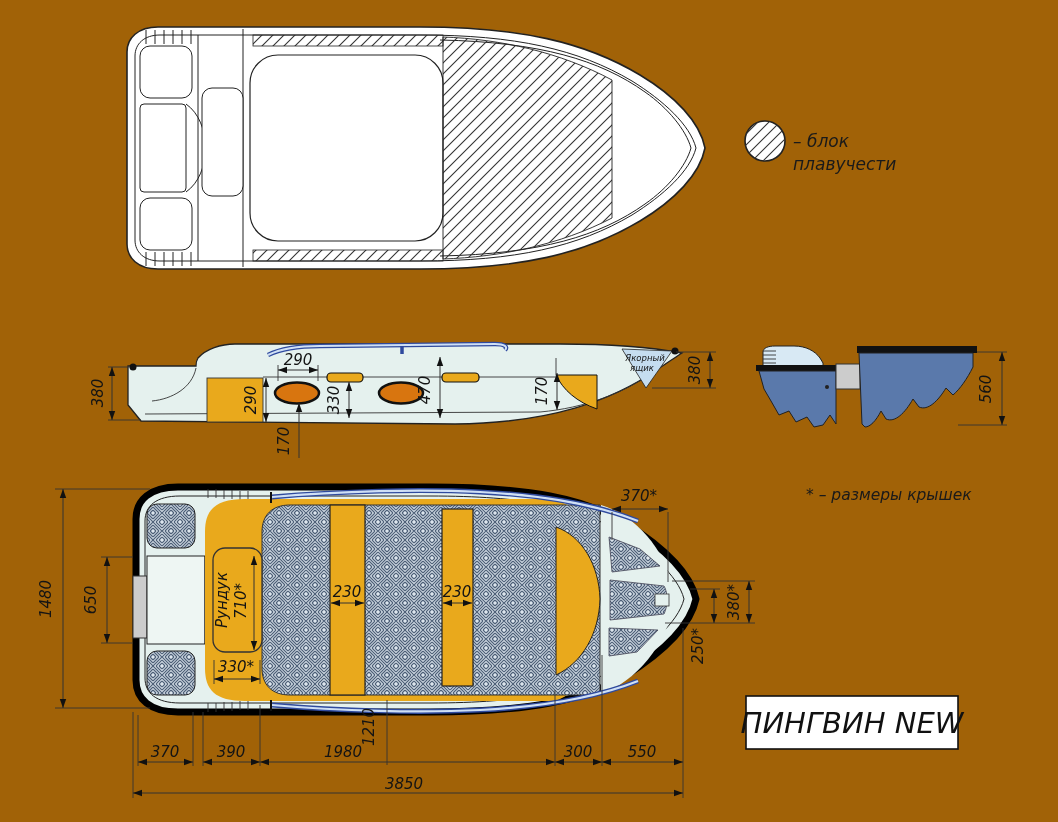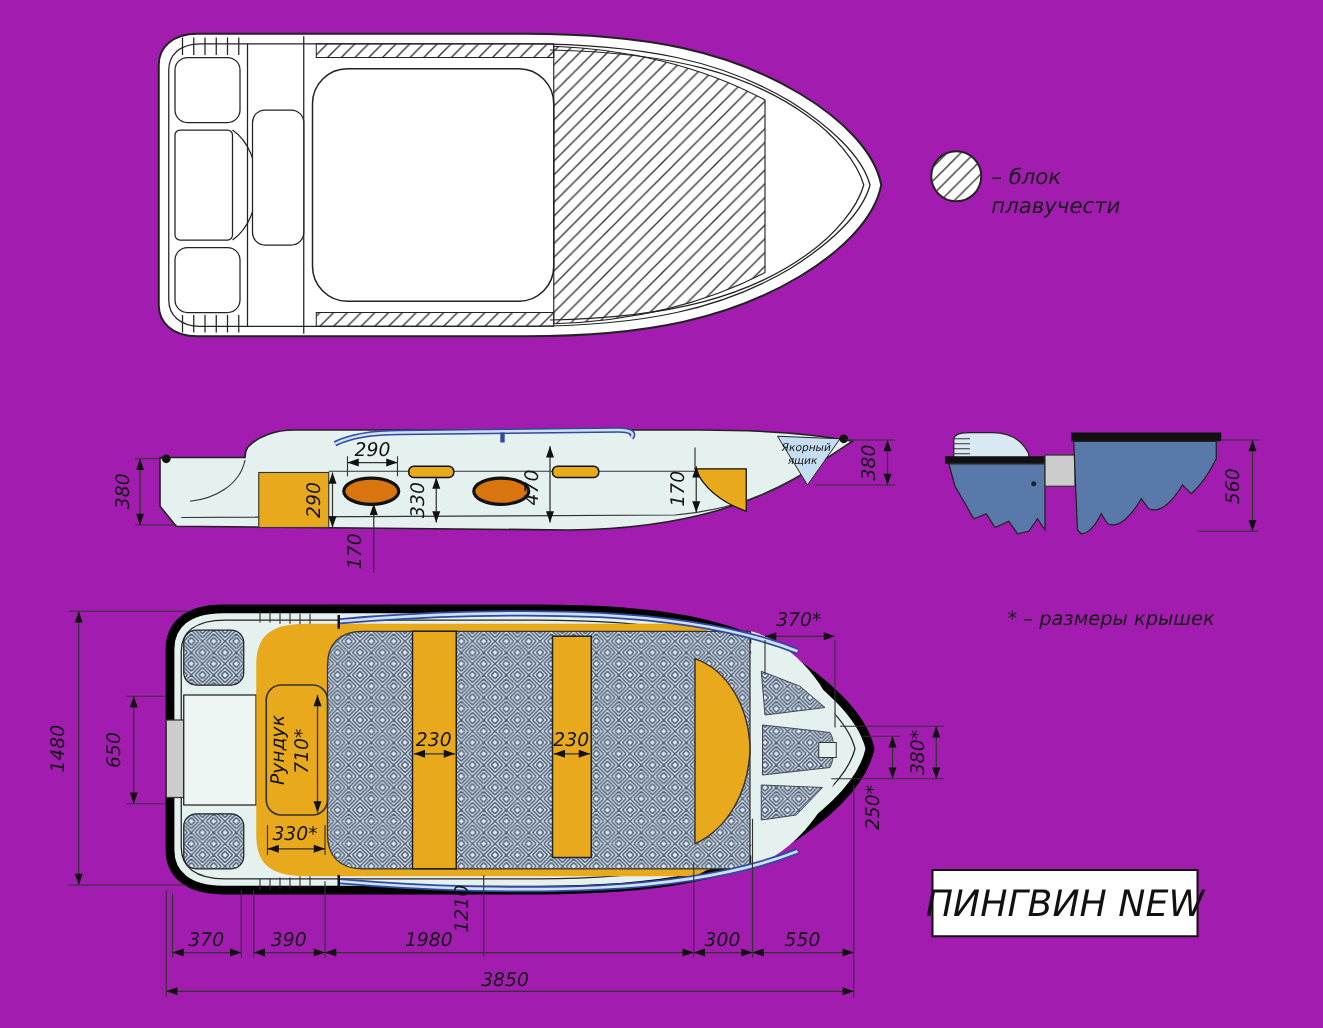--- a/index.html
+++ b/index.html
@@ -1,16 +1,16 @@
 <!DOCTYPE html>
 <html><head>
 <meta charset="utf-8">
 <style>
   html,body{margin:0;padding:0;background:#ffffff;}
-  #canvas{position:relative;width:1058px;height:822px;background:#a21caf;overflow:hidden;
+  #canvas{position:relative;width:1058px;height:822px;background:#a16207;overflow:hidden;
           font-family:"DejaVu Sans",sans-serif;}
   svg{position:absolute;left:0;top:0;}
   .dim{font-family:"DejaVu Sans",sans-serif;font-style:italic;font-size:15px;fill:#141414;}
   .dim-sm{font-family:"DejaVu Sans",sans-serif;font-style:italic;font-size:8.5px;fill:#141414;}
   .legend-t{font-family:"DejaVu Sans",sans-serif;font-style:italic;font-size:17px;fill:#1a1a1a;}
   .note-t{font-family:"DejaVu Sans",sans-serif;font-style:italic;font-size:15.5px;fill:#1a1a1a;}
   .title-t{font-family:"DejaVu Sans",sans-serif;font-style:italic;font-size:29px;fill:#111;}
   .oline{stroke:#222;fill:none;stroke-width:1;}
   .dimline{stroke:#333;stroke-width:1;fill:none;}
   .extline{stroke:#333;stroke-width:0.9;fill:none;}

